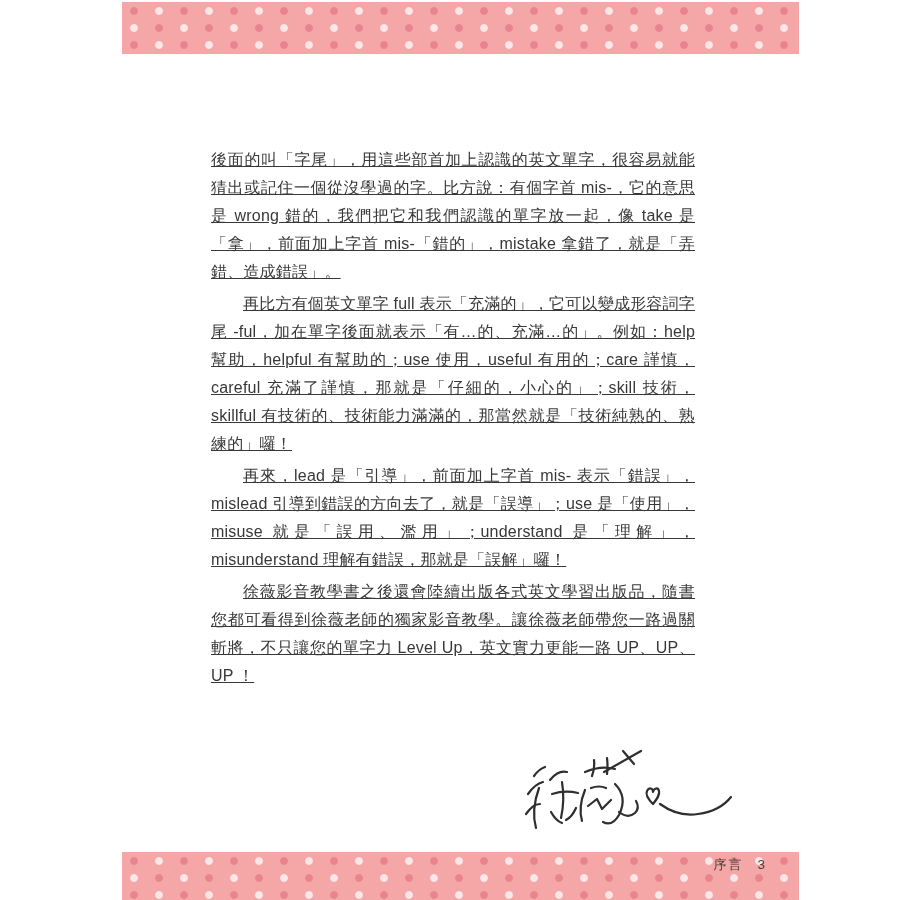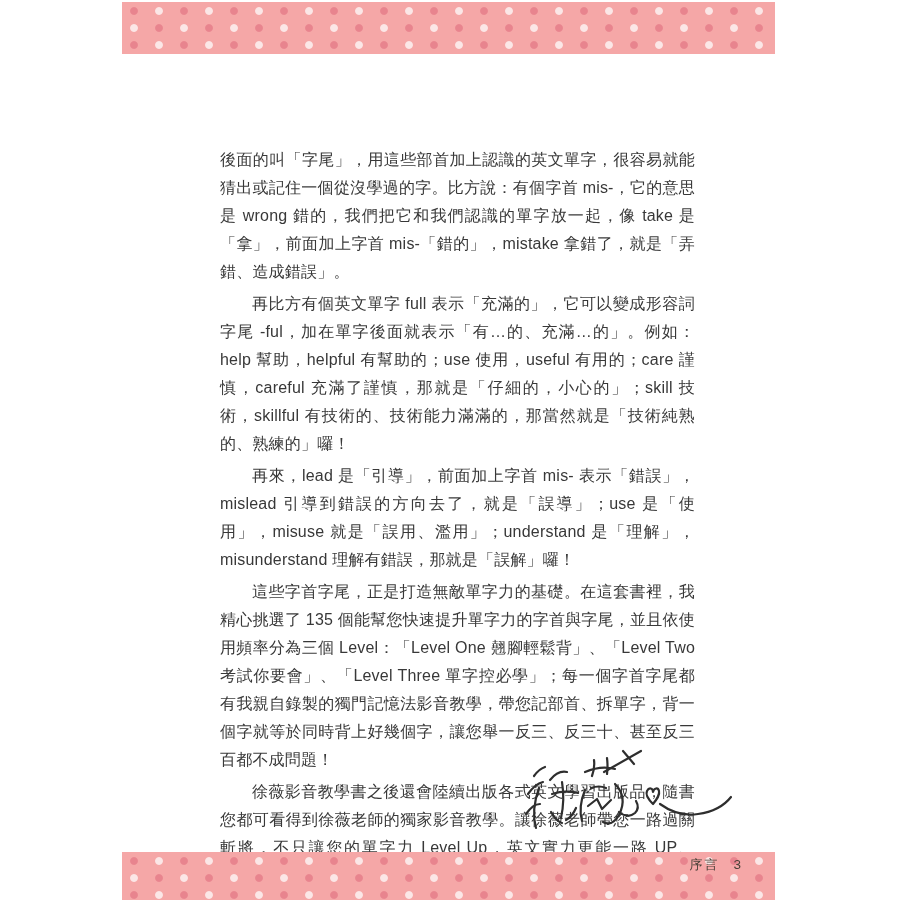--- a/index.html
+++ b/index.html
@@ -18,30 +18,31 @@
   }
   .band{
     position:absolute;left:122px;width:653px;
     background-color:var(--band-bg);
     background-image:
       radial-gradient(circle at 12px 9px,  var(--dot-dark) 3.4px, rgba(0,0,0,0) 4.4px),
       radial-gradient(circle at 37px 26px, var(--dot-dark) 3.4px, rgba(0,0,0,0) 4.4px),
       radial-gradient(circle at 37px 9px,  var(--dot-light) 3.4px, rgba(0,0,0,0) 4.4px),
       radial-gradient(circle at 12px 26px, var(--dot-light) 3.4px, rgba(0,0,0,0) 4.4px);
     background-size:50px 34px;
+    padding-left:24px;
   }
   .band-top{top:2px;height:52px;}
   .band-bottom{top:852px;height:48px;}
   .content{
     position:absolute;left:207px;top:146px;width:488px;
     font-size:16px;line-height:28px;color:var(--body-text);
     text-align:justify;text-justify:inter-ideograph;
     letter-spacing:0.2px;
   }
-  .para{margin:0 0 4px 13px;text-indent:2em;}
+  .para{margin:0 0 4px 4px;text-indent:2em;text-decoration:underline;}
   .para.first{text-indent:0;}
   .signature{position:absolute;left:488px;top:738px;width:250px;height:100px;}
   .signature svg{width:100%;height:100%;display:block;}
   .sig-stroke{fill:none;stroke:var(--ink);stroke-width:2.2;stroke-linecap:round;stroke-linejoin:round;}
   .page-footer{
     position:absolute;top:4px;right:34px;
     display:flex;gap:14px;align-items:baseline;
     font-size:13px;color:var(--footer-text);letter-spacing:2px;
   }
   .page-footer .pageno{font-size:13.5px;letter-spacing:0;}
@@ -54,21 +55,20 @@
 <body>
 
 <div>
 
   <div class="band band-top"></div>
 
   <main class="content">
     <p class="para first">後面的叫「字尾」，用這些部首加上認識的英文單字，很容易就能猜出或記住一個從沒學過的字。比方說：有個字首 mis-，它的意思是 wrong 錯的，我們把它和我們認識的單字放一起，像 take 是「拿」，前面加上字首 mis-「錯的」，mistake 拿錯了，就是「弄錯、造成錯誤」。</p>
     <p class="para">再比方有個英文單字 full 表示「充滿的」，它可以變成形容詞字尾 -ful，加在單字後面就表示「有…的、充滿…的」。例如：help 幫助，helpful 有幫助的；use 使用，useful 有用的；care 謹慎，careful 充滿了謹慎，那就是「仔細的，小心的」；skill 技術，skillful 有技術的、技術能力滿滿的，那當然就是「技術純熟的、熟練的」囉！</p>
     <p class="para">再來，lead 是「引導」，前面加上字首 mis- 表示「錯誤」，mislead 引導到錯誤的方向去了，就是「誤導」；use 是「使用」，misuse 就是「誤用、濫用」；understand 是「理解」，misunderstand 理解有錯誤，那就是「誤解」囉！</p>
-    <p class="para">這些字首字尾，正是打造無敵單字力的基礎。在這套書裡，我精心挑選了 135 個能幫您快速提升單字力的字首與字尾，並且依使用頻率分為三個 Level：「Level One 翹腳輕鬆背」、「Level Two 考試你要會」、「Level Three 單字控必學」；每一個字首字尾都有我親自錄製的獨門記憶法影音教學，帶您記部首、拆單字，背一個字就等於同時背上好幾個字，讓您舉一反三、反三十、甚至反三百都不成問題！</p>
     <p class="para">徐薇影音教學書之後還會陸續出版各式英文學習出版品，隨書您都可看得到徐薇老師的獨家影音教學。讓徐薇老師帶您一路過關斬將，不只讓您的單字力 Level Up，英文實力更能一路 UP、UP、UP ！</p>
   </main>
 
   <div class="signature">
     <span class="sr-only">徐薇</span>
     <svg viewBox="0 0 250 100" aria-hidden="true">
 
       <path class="sig-stroke" d="M46,38 q5,-7 11,-9"></path>
       <path class="sig-stroke" d="M40,56 q7,-10 15,-12"></path>
       <path class="sig-stroke" d="M51,50 q-8,22 -3,40"></path>

